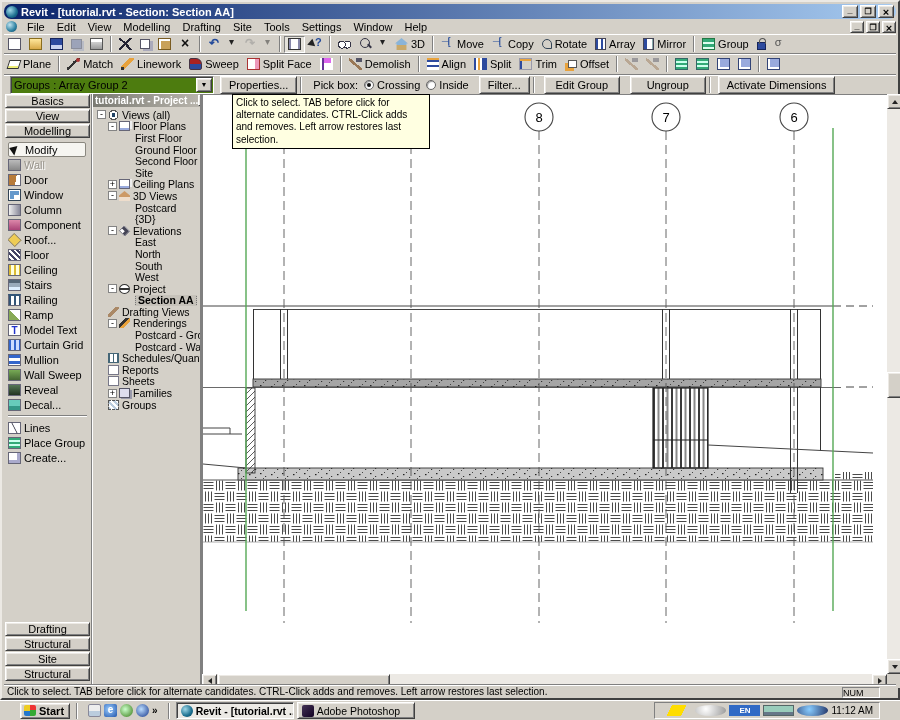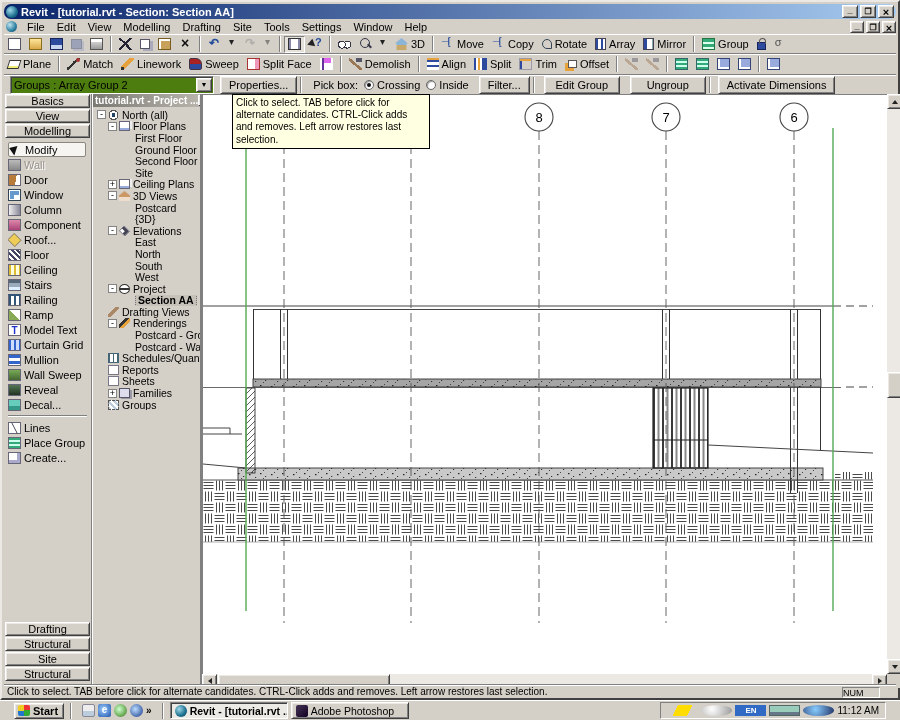--- a/index.html
+++ b/index.html
@@ -164,21 +164,21 @@
   .tri-up { width:0; height:0; border-left:3px solid transparent; border-right:3px solid transparent; border-bottom:4px solid #222; }
   .tri-dn { width:0; height:0; border-left:3px solid transparent; border-right:3px solid transparent; border-top:4px solid #222; }
   .tri-lf { width:0; height:0; border-top:3px solid transparent; border-bottom:3px solid transparent; border-right:4px solid #222; }
   .tri-rt { width:0; height:0; border-top:3px solid transparent; border-bottom:3px solid transparent; border-left:4px solid #222; }
 
   
   #statusbar { position:absolute; left:2px; right:2px; bottom:0; height:14px; background:var(--chrome,#d4d0c8); border-top:1px solid #808080; box-shadow:inset 0 1px 0 #fff; display:flex; align-items:center; font-size:10px; padding:0 3px; }
   .num-cell { position:absolute; right:16px; top:2px; width:38px; height:11px; font-size:9px; line-height:10px; border:1px solid; border-color:#808080 #fff #fff #808080; }
 
   
-  #taskbar { position:absolute; left:0; top:700px; width:900px; height:20px; background:var(--chrome,#d4d0c8); border-top:1px solid #fff; display:flex; align-items:center; padding:1px 14px; gap:3px; }
+  #taskbar { position:absolute; left:0; top:700px; width:900px; height:20px; background:var(--chrome,#d4d0c8); border-top:1px solid #fff; display:flex; align-items:center; padding:1px 20px; gap:3px; }
   .startbtn { height:16px; padding:0 5px 0 3px; display:flex; align-items:center; gap:3px; font-weight:bold; font-size:11px; }
   .winflag { width:12px; height:11px; background:conic-gradient(#e33 0 25%, #3a3 0 50%, #27c 0 75%, #ec2 0); border-radius:2px; flex:none; }
   .ql { display:flex; align-items:center; gap:3px; padding:0 4px; }
   .qli { width:13px; height:13px; border-radius:2px; flex:none; }
   .q1 { background:linear-gradient(#eee 50%,#bcd 50%); border:1px solid #889; }
   .q2 { background:radial-gradient(circle at 40% 40%,#9cf,#25a); color:#fff; font-size:10px; font-weight:bold; text-align:center; line-height:12px; }
   .q3 { background:radial-gradient(circle at 40% 40%,#cfc,#371); border-radius:50%; }
   .q4 { background:radial-gradient(circle at 40% 40%,#bdf,#138); border-radius:50%; }
   .chev { font-size:10px; font-weight:bold; }
   .task { height:17px; width:118px; display:flex; align-items:center; gap:3px; padding:0 4px; font-size:10.5px; white-space:nowrap; overflow:hidden; }
@@ -526,21 +526,21 @@
 
     <div id="browser">
       <div class="pb-caption">
         <span>tutorial.rvt - Project ...</span>
         <span class="cap-x out">×</span>
       </div>
       <div class="tree">
         <div class="tr d0">
             <span class="exp">-</span>
             <span class="ti t-eye"></span>
-            <span class="tl">North (all)</span>
+            <span class="tl">Views (all)</span>
           </div>
         <div class="tr d1">
             <span class="exp">-</span>
             <span class="ti t-plan"></span>
             <span class="tl">Floor Plans</span>
           </div>
         <div class="tr d2">
             <span class="tl">First Floor</span>
           </div>
         <div class="tr d2">

